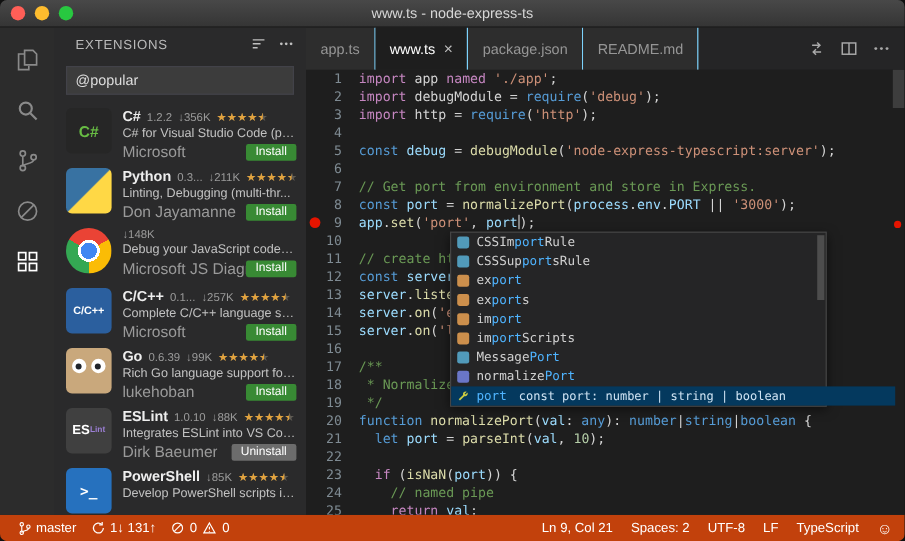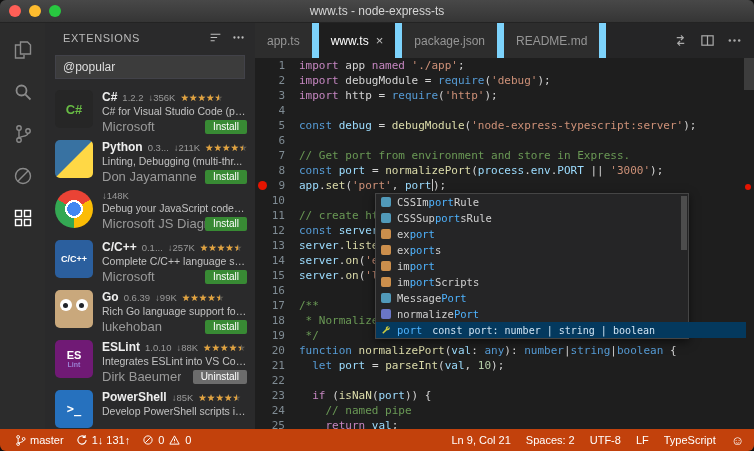--- a/index.html
+++ b/index.html
@@ -32,42 +32,42 @@
   .icon-csharp{background:#262626;color:#68bc44;font-size:13px;}
   .icon-python{background:linear-gradient(135deg,#3872a2 49%,#ffd845 51%);}
   .icon-chrome{border-radius:50%;
     background:radial-gradient(circle,#4187f2 0 25%,#ffffff 25% 34%,rgba(0,0,0,0) 34%),
     conic-gradient(from -60deg,#ea4335 0 120deg,#fbbc05 0 240deg,#34a853 0 360deg);}
   .icon-cpp{background:#2b5f9e;color:#ffffff;font-size:9px;}
   .icon-go{background:#c9a87c;position:relative;}
   .go-eye{position:absolute;width:12px;height:12px;background:#fff;border-radius:50%;top:9px;}
   .go-eye.l{left:5px}.go-eye.r{right:5px}
   .go-eye::after{content:"";position:absolute;width:5px;height:5px;background:#20242b;border-radius:50%;left:3px;top:4px;}
-  .icon-eslint{background:#701a75;color:#ffffff;font-size:11px;line-height:1.1;flex-direction:column;align-items:center;}
+  .icon-eslint{background:#404040;color:#ffffff;font-size:11px;line-height:1.1;align-items:center;}
   .eslint-sub{font-size:7px;color:#9b7fd4;font-weight:bold;}
   .icon-powershell{background:#2671be;color:#ffffff;font-size:12px;font-family:"DejaVu Sans Mono",monospace;}
   .ext-body{flex:1;min-width:0;font-size:11px;}
   .ext-row1{display:flex;align-items:baseline;gap:5px;white-space:nowrap;overflow:hidden;}
   .ext-name{color:#eeeeee;font-size:12px;font-weight:bold;}
   .ext-version{color:#9a9a9a;font-size:9.5px;}
   .ext-dl{color:#9a9a9a;font-size:9.5px;}
   .stars{font-size:9.5px;line-height:1;position:relative;color:#5f5b53;flex:none;display:inline-block;}
   .stars-fill{position:absolute;left:0;top:0;overflow:hidden;color:#e2a33e;white-space:nowrap;}
   .ext-desc{color:#c2c2c2;font-size:10.5px;white-space:nowrap;overflow:hidden;text-overflow:ellipsis;margin-top:1px;}
   .ext-row3{display:flex;align-items:center;margin-top:2px;}
   .ext-author{color:#9a9a9a;font-size:13px;white-space:nowrap;overflow:hidden;}
   .ext-btn{margin-left:auto;background:#388a34;color:#fff;font-size:10px;padding:1px 8px 2px;border-radius:2px;
     border:none;flex:none;font-family:"Liberation Sans",sans-serif;}
   .ext-btn.uninstall{background:#6c6c6c;}
   
   .editor{flex:1;position:relative;background:#1e1e1e;overflow:hidden;display:flex;flex-direction:column;min-width:0;}
   .tabbar{height:35px;background:#252526;display:flex;align-items:stretch;flex:none;}
   .tabs{display:flex;}
   .tab{display:flex;align-items:center;padding:0 12px;background:#2d2d2d;color:#969696;font-size:12px;
-    border-right:7px solid #7dd3fc;gap:7px;}
+    border-right:1px solid #7dd3fc;gap:7px;}
   .tab.active{background:#1e1e1e;color:#ffffff;}
   .tab-close{color:#c0c0c0;font-size:13px;}
   .tab-actions{margin-left:auto;display:flex;align-items:center;gap:12px;padding-right:12px;color:#a9a9a9;}
   .editor-body{flex:1;position:relative;font-family:"DejaVu Sans Mono",monospace;font-size:11px;overflow:hidden;}
   .line{display:flex;height:15px;line-height:15px;position:relative;white-space:pre;}
   .ln{width:30px;text-align:right;color:#7f8b93;flex:none;padding-right:14px;}
   .lc{flex:1;min-width:0;}
   .breakpoint{position:absolute;left:3px;top:3px;width:9px;height:9px;border-radius:50%;background:#e51400;}
   .tok-k{color:#c586c0}.tok-b{color:#569cd6}.tok-s{color:#ce9178}.tok-c{color:#6a9955}
   .tok-f{color:#dcdcaa}.tok-v{color:#9cdcfe}.tok-num{color:#b5cea8}.tok-w{color:#d4d4d4}

